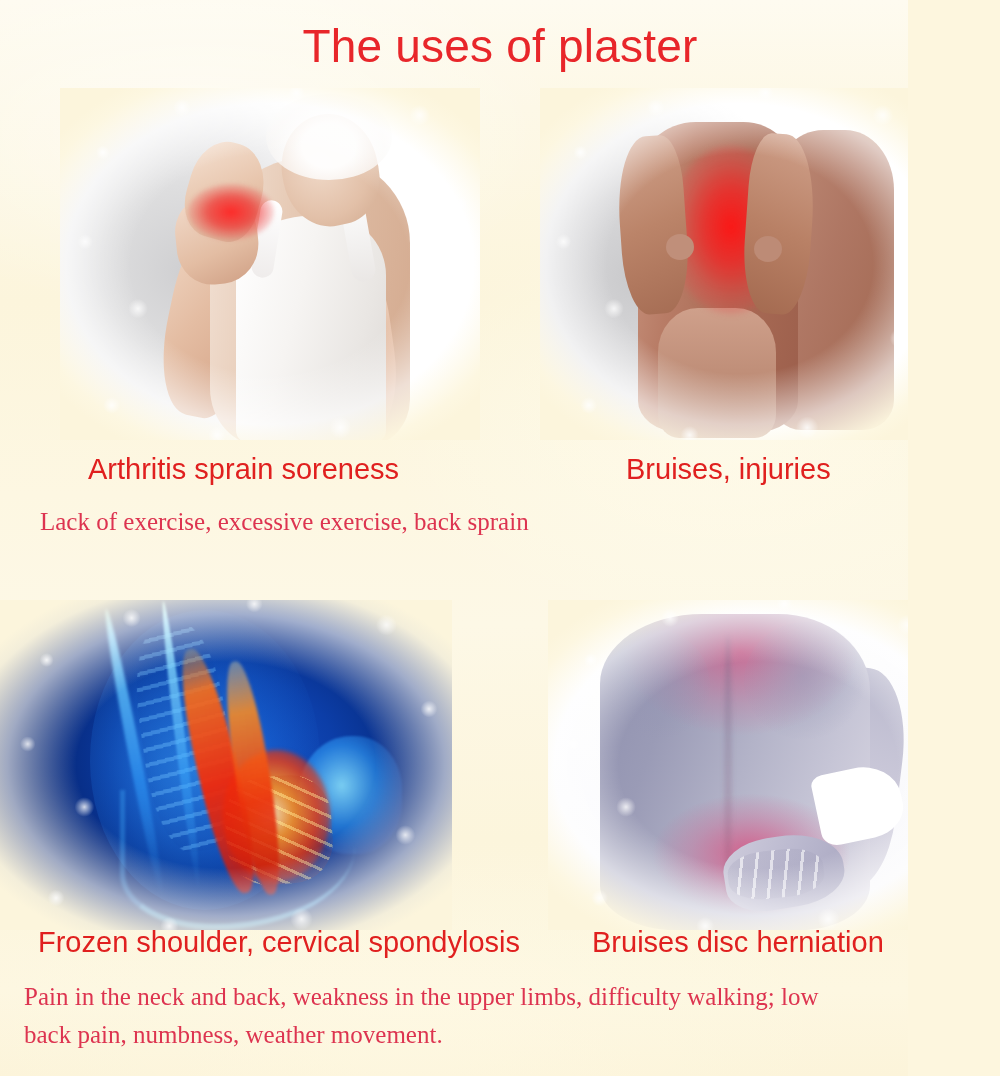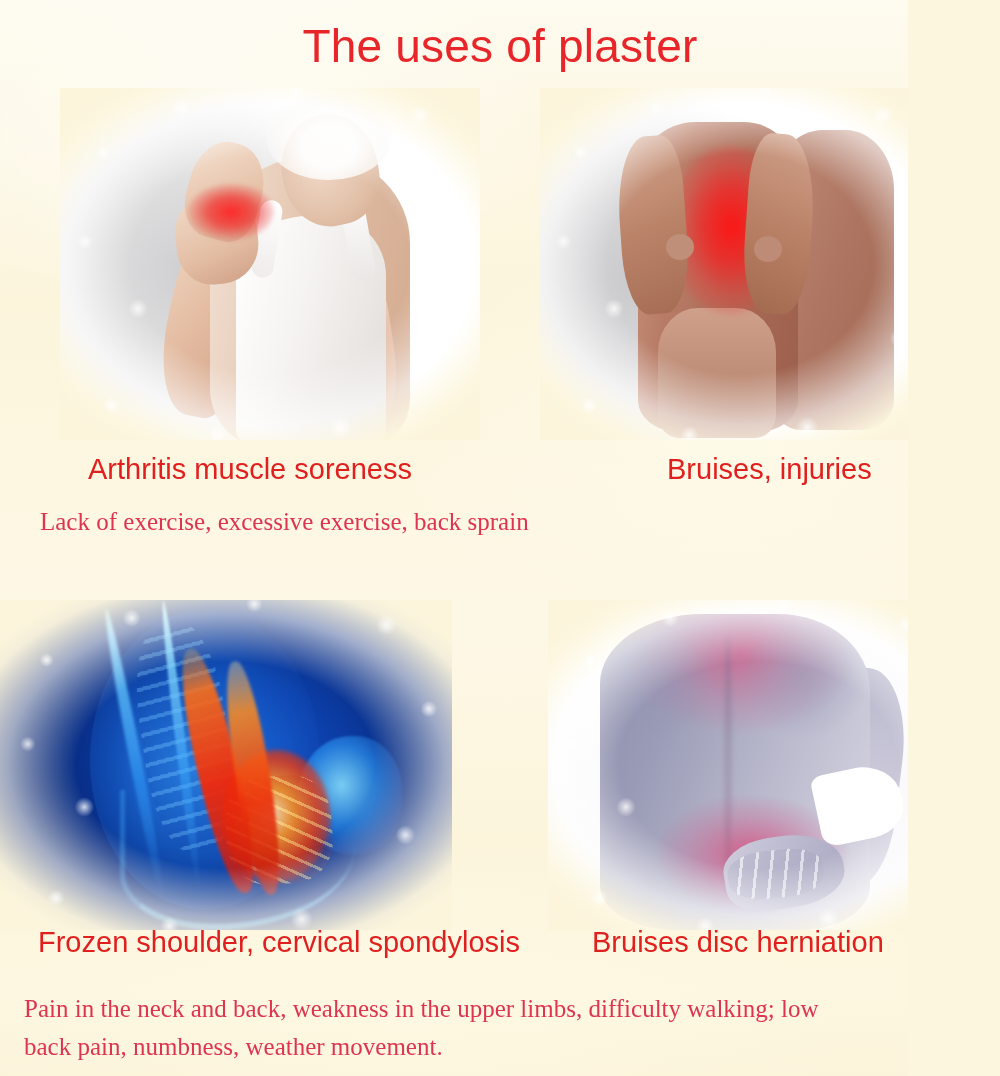--- a/index.html
+++ b/index.html
@@ -347,34 +347,34 @@
   
   .caption {
     position: absolute;
     color: #e0201f;
     font-size: 29px;
     line-height: 38px;
     white-space: nowrap;
     font-weight: 400;
   }
   #caption-arthritis { left: 88px; top: 450px; }
-  #caption-bruises   { left: 626px; top: 450px; margin-left: 41px; }
+  #caption-bruises   { left: 626px; top: 450px; }
   #caption-frozen    { left: 38px;  top: 923px; }
   #caption-lumbar    { left: 592px; top: 923px; }
 
   .para {
     position: absolute;
     color: #dd3450;
     font-family: "Liberation Serif", serif;
     font-size: 25px;
     line-height: 38px;
     font-weight: 400;
   }
   #para-top    { left: 40px; top: 503px; width: 930px; }
-  #para-bottom { left: 24px; top: 978px; width: 950px; margin-top: 12px; }
+  #para-bottom { left: 24px; top: 978px; width: 950px; }
 </style>
 </head>
 <body>
 
 <div id="poster">
 
   <div class="title">The uses of plaster</div>
 
   <div class="photo" id="photo-wrist">
     <div class="inner">
@@ -438,21 +438,21 @@
       <div class="shoulderR"></div>
       <div class="spineLine"></div>
       <div class="gap"></div>
       <div class="hand"></div>
       <div class="fingers"></div>
     </div>
     <div class="feather"></div>
     <div class="feather2"></div>
   </div>
 
-  <div class="caption" id="caption-arthritis">Arthritis muscle soreness</div>
+  <div class="caption" id="caption-arthritis">Arthritis sprain soreness</div>
   <div class="caption" id="caption-bruises">Bruises, injuries</div>
   <div class="caption" id="caption-frozen">Frozen shoulder, cervical spondylosis</div>
   <div class="caption" id="caption-lumbar">Bruises disc herniation</div>
 
   <div class="para" id="para-top">
     <div>Lack of exercise, excessive exercise, back sprain</div>
   </div>
 
   <div class="para" id="para-bottom">
     <div>Pain in the neck and back, weakness in the upper limbs, difficulty walking; low</div>

